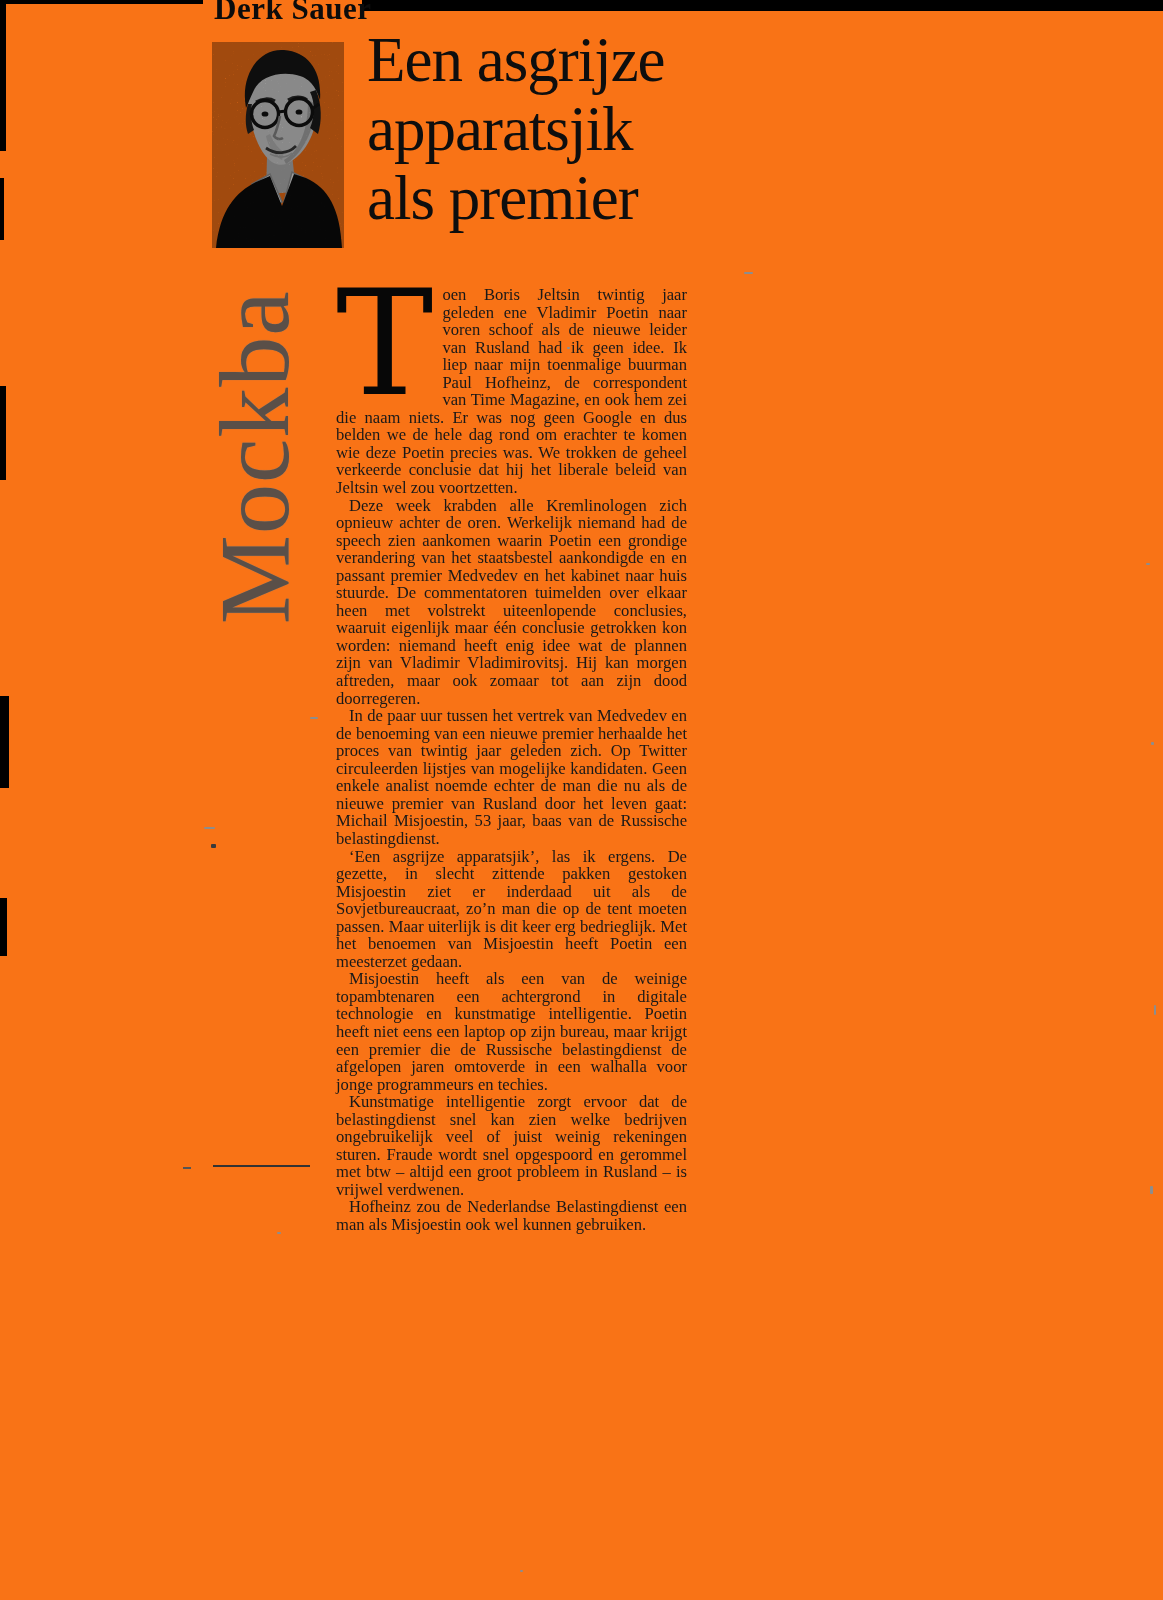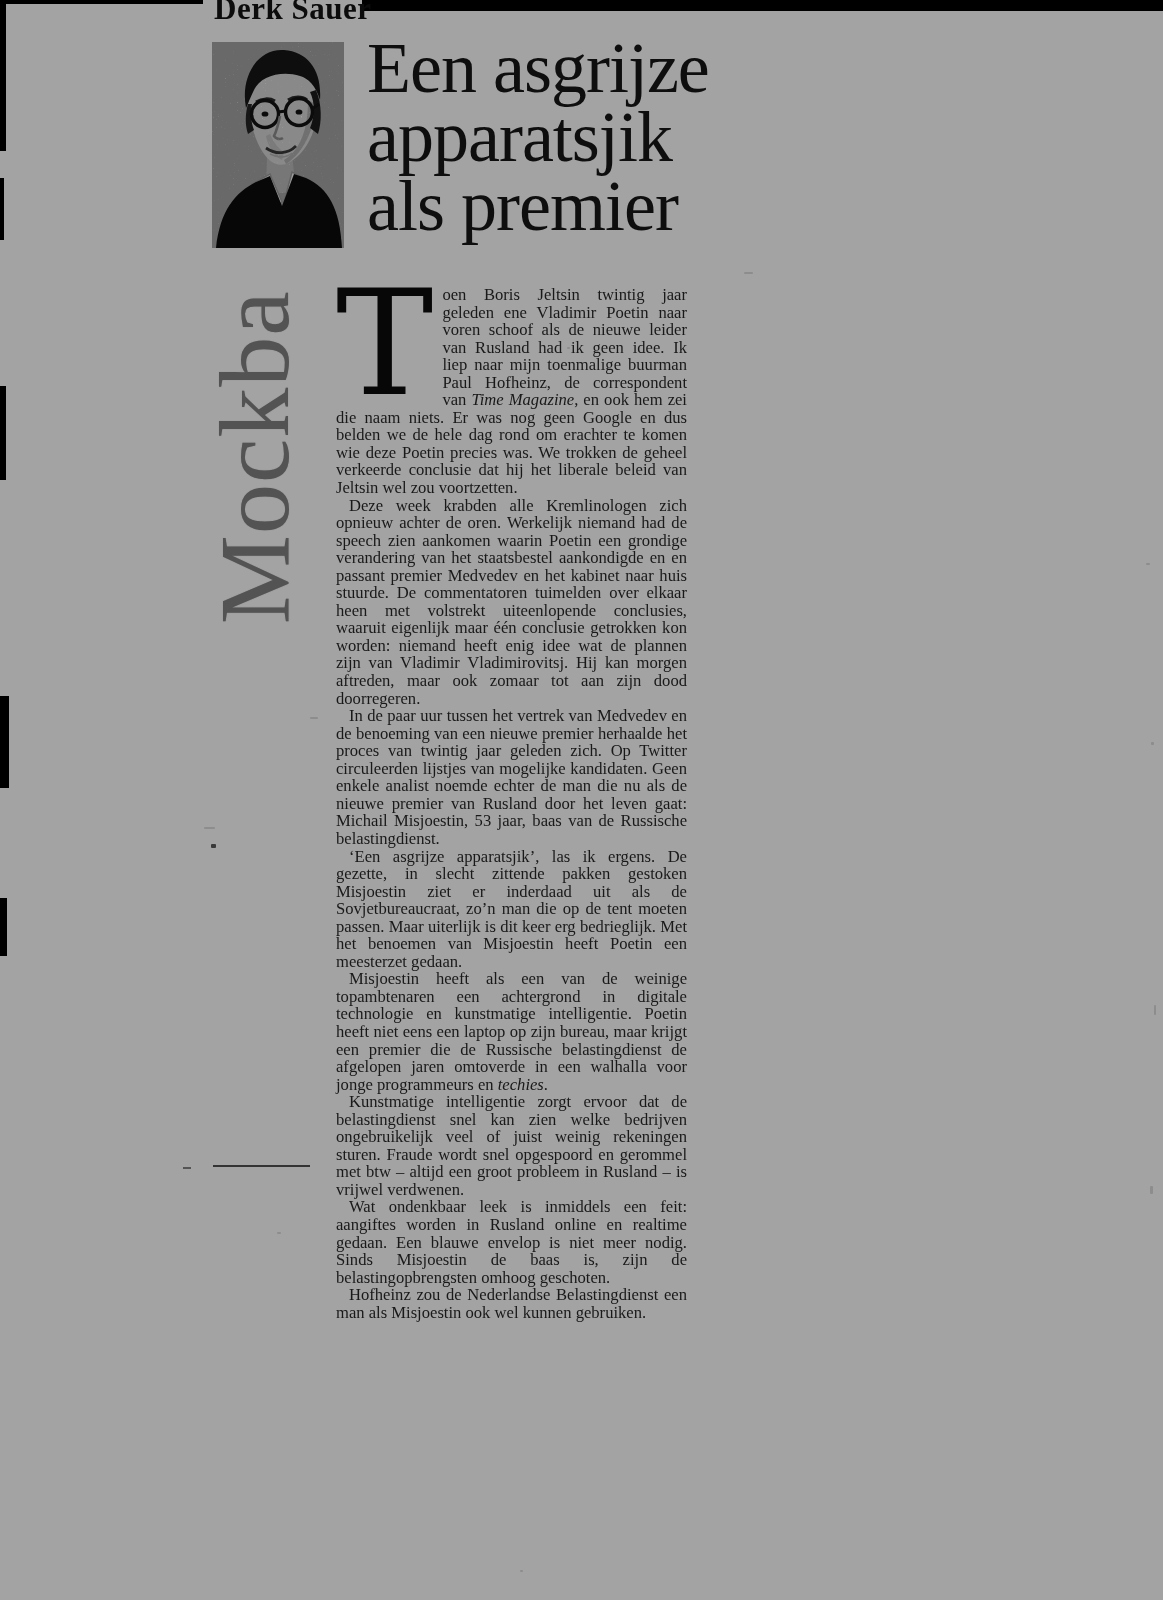--- a/index.html
+++ b/index.html
@@ -1,32 +1,32 @@
 <!DOCTYPE html>
 <html lang="nl"><head>
 <meta charset="utf-8">
 <style>
   html,body{margin:0;padding:0;background:#fff;}
   .page{
-    position:relative;width:1163px;height:1600px;background:#a3a3a3;
+    position:relative;width:1163px;height:1600px;background:#f97316;
     overflow:hidden;font-family:"Liberation Serif",serif;color:#1a1a1a;
   }
   
   .artifact{position:absolute;background:#000;}
   .speck{position:absolute;background:#8d8d8d;border-radius:1px;}
   
   .byline{
     position:absolute;left:214px;top:-9px;
     font-size:31px;font-weight:700;letter-spacing:.5px;color:#0c0c0c;
     white-space:nowrap;
   }
   .portrait{position:absolute;left:212px;top:42px;width:132px;height:206px;}
   .title{
-    position:absolute;left:367px;top:34px;
-    font-size:72px;line-height:69px;letter-spacing:-1px;color:#0e0e0e;
+    position:absolute;left:367px;top:26px;
+    font-size:63px;line-height:69px;letter-spacing:-1px;color:#0e0e0e;
     white-space:nowrap;
   }
   .title .t-line{display:block;}
   
   .kicker{
     position:absolute;left:203px;top:302px;width:322px;height:106px;
     transform:rotate(-90deg) translate(-322px,0);
     transform-origin:top left;
     font-size:100px;line-height:104px;color:#4d4d4d;
     letter-spacing:1px;white-space:nowrap;
@@ -40,21 +40,21 @@
     color:#191919;
   }
   .article p{margin:0;text-indent:13px;}
   .article p.no-indent{text-indent:0;}
   .dropcap{
     float:left;
     font-family:"DejaVu Serif","Liberation Serif",serif;
     font-size:146px;line-height:.74;
     padding:3px 9px 0 0;color:#070707;
   }
-  .seg-i{font-style:italic;margin-top:12px;}
+  .seg-i{margin-top:12px;}
 </style>
 </head>
 <body>
 
 <div class="page">
 
   <div class="artifact" style="left:0;top:0;width:203px;height:4px;"></div>
   <div class="artifact" style="left:362px;top:0;width:801px;height:11px;"></div>
 
   <div class="artifact" style="left:0;top:3px;width:6px;height:148px;"></div>
@@ -117,21 +117,20 @@
 
   <div class="kicker">Mockba</div>
 
   <div class="article">
       <p class="no-indent"><span class="dropcap">T</span><span>oen Boris Jeltsin twintig jaar geleden ene Vladimir Poetin naar voren schoof als de nieuwe leider van Rusland had ik geen idee. Ik liep naar mijn toenmalige buurman Paul Hofheinz, de correspondent van </span><span class="seg-i">Time Magazine</span><span>, en ook hem zei die naam niets. Er was nog geen Google en dus belden we de hele dag rond om erachter te komen wie deze Poetin precies was. We trokken de geheel verkeerde conclusie dat hij het liberale beleid van Jeltsin wel zou voortzetten.</span></p>
       <p><span>Deze week krabden alle Kremlinologen zich opnieuw achter de oren. Werkelijk niemand had de speech zien aankomen waarin Poetin een grondige verandering van het staatsbestel aankondigde en en passant premier Medvedev en het kabinet naar huis stuurde. De commentatoren tuimelden over elkaar heen met volstrekt uiteenlopende conclusies, waaruit eigenlijk maar één conclusie getrokken kon worden: niemand heeft enig idee wat de plannen zijn van Vladimir Vladimirovitsj. Hij kan morgen aftreden, maar ook zomaar tot aan zijn dood doorregeren.</span></p>
       <p><span>In de paar uur tussen het vertrek van Medvedev en de benoeming van een nieuwe premier herhaalde het proces van twintig jaar geleden zich. Op Twitter circuleerden lijstjes van mogelijke kandidaten. Geen enkele analist noemde echter de man die nu als de nieuwe premier van Rusland door het leven gaat: Michail Misjoestin, 53 jaar, baas van de Russische belastingdienst.</span></p>
       <p><span>‘Een asgrijze apparatsjik’, las ik ergens. De gezette, in slecht zittende pakken gestoken Misjoestin ziet er inderdaad uit als de Sovjetbureaucraat, zo’n man die op de tent moeten passen. Maar uiterlijk is dit keer erg bedrieglijk. Met het benoemen van Misjoestin heeft Poetin een meesterzet gedaan.</span></p>
       <p><span>Misjoestin heeft als een van de weinige topambtenaren een achtergrond in digitale technologie en kunstmatige intelligentie. Poetin heeft niet eens een laptop op zijn bureau, maar krijgt een premier die de Russische belastingdienst de afgelopen jaren omtoverde in een walhalla voor jonge programmeurs en </span><span class="seg-i">techies</span><span>.</span></p>
       <p><span>Kunstmatige intelligentie zorgt ervoor dat de belastingdienst snel kan zien welke bedrijven ongebruikelijk veel of juist weinig rekeningen sturen. Fraude wordt snel opgespoord en gerommel met btw – altijd een groot probleem in Rusland – is vrijwel verdwenen.</span></p>
-      <p><span>Wat ondenkbaar leek is inmiddels een feit: aangiftes worden in Rusland online en realtime gedaan. Een blauwe envelop is niet meer nodig. Sinds Misjoestin de baas is, zijn de belastingopbrengsten omhoog geschoten.</span></p>
       <p><span>Hofheinz zou de Nederlandse Belastingdienst een man als Misjoestin ook wel kunnen gebruiken.</span></p>
     </div>
 
   <div class="speck" style="left:744px;top:272px;width:9px;height:2px;"></div>
   <div class="speck" style="left:567px;top:347px;width:3px;height:2px;"></div>
   <div class="speck" style="left:204px;top:827px;width:11px;height:2px;"></div>
   <div class="speck" style="left:310px;top:717px;width:8px;height:2px;"></div>
   <div class="speck" style="left:211px;top:844px;width:5px;height:4px;background:#3a3a3a;"></div>
   <div class="artifact" style="left:183px;top:1167px;width:8px;height:2px;background:#555;"></div>
   <div class="artifact" style="left:213px;top:1165px;width:97px;height:2px;background:#333;"></div>

